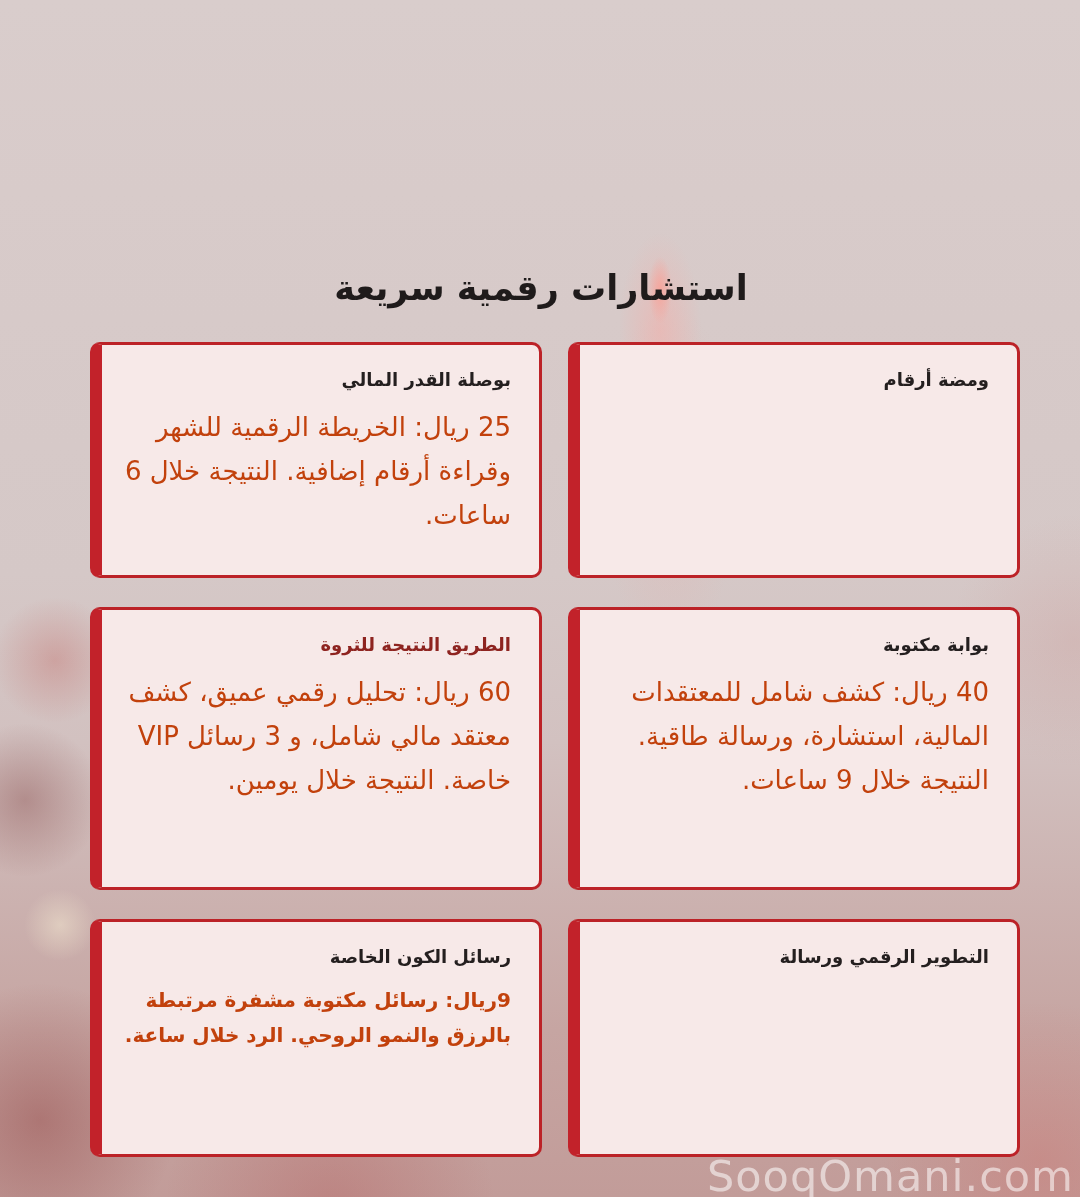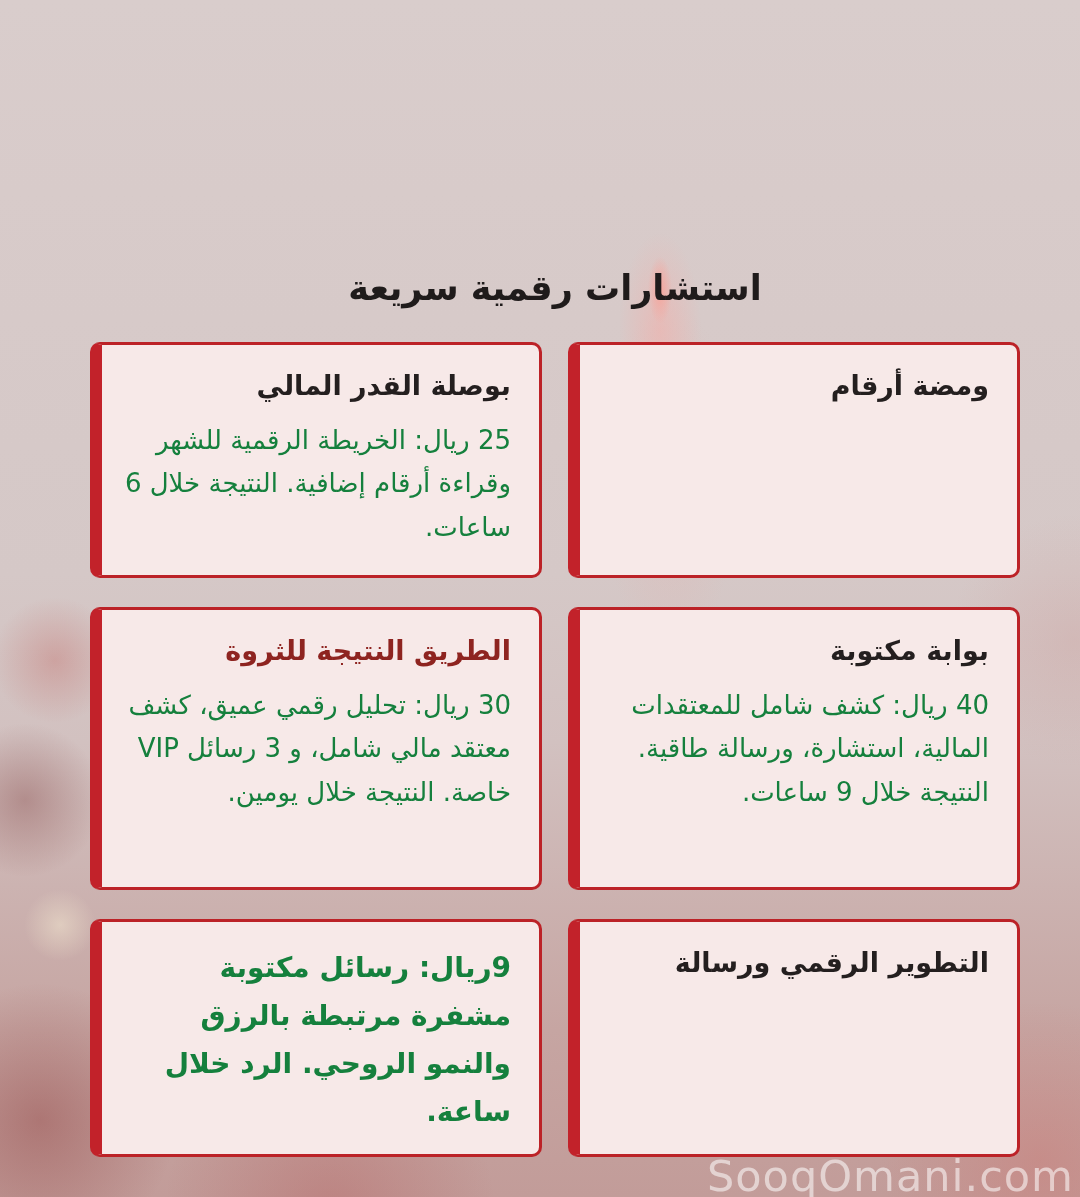--- a/index.html
+++ b/index.html
@@ -45,21 +45,21 @@
         #c6a5a2 86%,
         #c29c99 100%);
   }
   .poster {
     position: absolute;
     inset: 0;
   }
   .page-title {
     position: absolute;
     top: 268px;
-    left: 90px;
+    left: 76px;
     width: 930px;
     text-align: center;
     font-size: 35px;
     font-weight: bold;
     color: #1f1b1b;
     direction: rtl;
   }
   .grid {
     position: absolute;
     top: 342px;
@@ -78,36 +78,36 @@
     border: 3px solid #bc2227;
     border-left: 12px solid #c2222a;
     border-radius: 10px;
     padding: 22px 28px 14px 20px;
     direction: rtl;
     text-align: right;
     overflow: hidden;
   }
   .card-title {
     margin: 0 0 14px 0;
-    font-size: 27px;
+    font-size: 18px;
     font-weight: bold;
     color: #241f1f;
     line-height: 1.4;
   }
   .card.highlight .card-title {
     color: #8e2420;
   }
   .card-body {
     margin: 0;
     font-size: 26px;
-    color: #15803d;
+    color: #c2410c;
     line-height: 1.68;
   }
   .card-body.small {
-    font-size: 28px;
+    font-size: 20px;
     line-height: 1.72;
     font-weight: bold;
   }
   .watermark {
     position: absolute;
     right: 6px;
     bottom: -4px;
     font-size: 43px;
     color: rgba(255,255,255,0.55);
     letter-spacing: 1px;
@@ -134,28 +134,29 @@
       <p class="card-body">25 ريال: الخريطة الرقمية للشهر وقراءة أرقام إضافية. النتيجة خلال 6 ساعات.</p>
     </div>
 
     <div class="card">
       <h2 class="card-title">بوابة مكتوبة</h2>
       <p class="card-body">40 ريال: كشف شامل للمعتقدات المالية، استشارة، ورسالة طاقية. النتيجة خلال 9 ساعات.</p>
     </div>
 
     <div class="card highlight">
       <h2 class="card-title">الطريق النتيجة للثروة</h2>
-      <p class="card-body">30 ريال: تحليل رقمي عميق، كشف معتقد مالي شامل، و 3 رسائل VIP خاصة. النتيجة خلال يومين.</p>
+      <p class="card-body">60 ريال: تحليل رقمي عميق، كشف معتقد مالي شامل، و 3 رسائل VIP خاصة. النتيجة خلال يومين.</p>
     </div>
 
     <div class="card">
       <h2 class="card-title">التطوير الرقمي ورسالة</h2>
     </div>
 
     <div class="card">
+      <h2 class="card-title">رسائل الكون الخاصة</h2>
       <p class="card-body small">9ريال: رسائل مكتوبة مشفرة مرتبطة بالرزق والنمو الروحي. الرد خلال ساعة.</p>
     </div>
 
   </div>
 
   <div class="watermark">SooqOmani.com</div>
 
 </div>
 
 </body></html>

